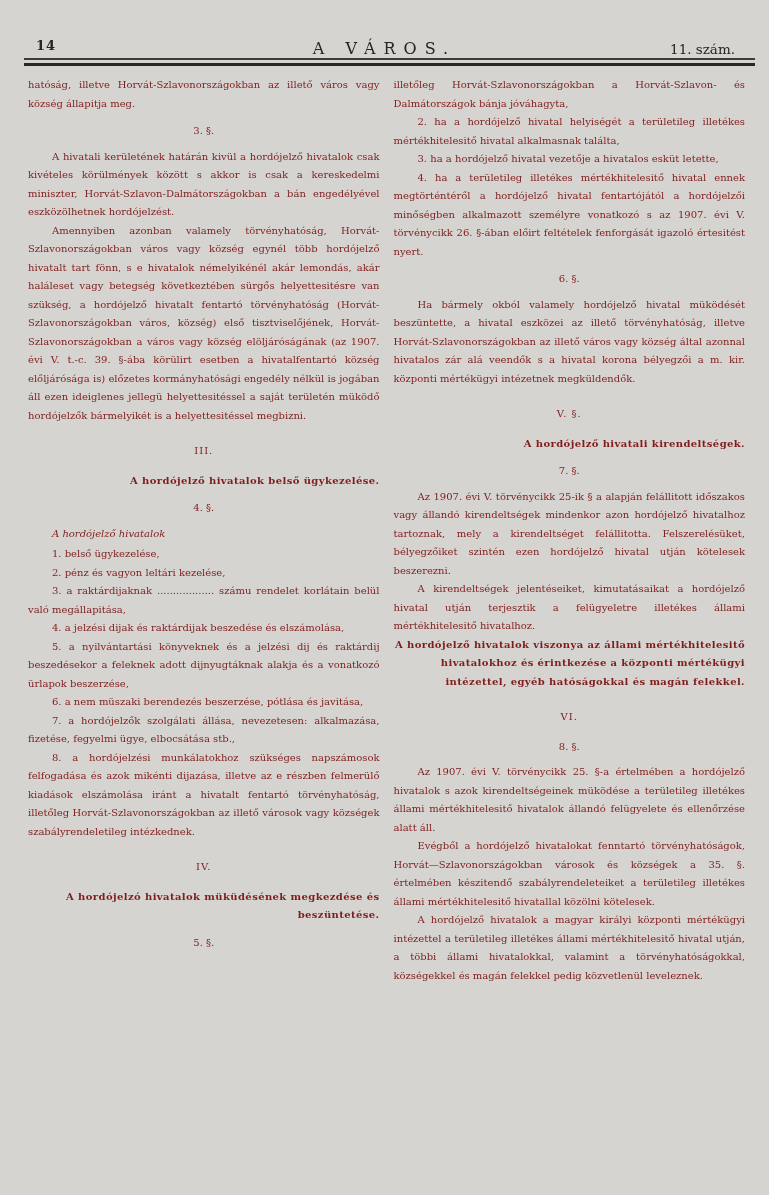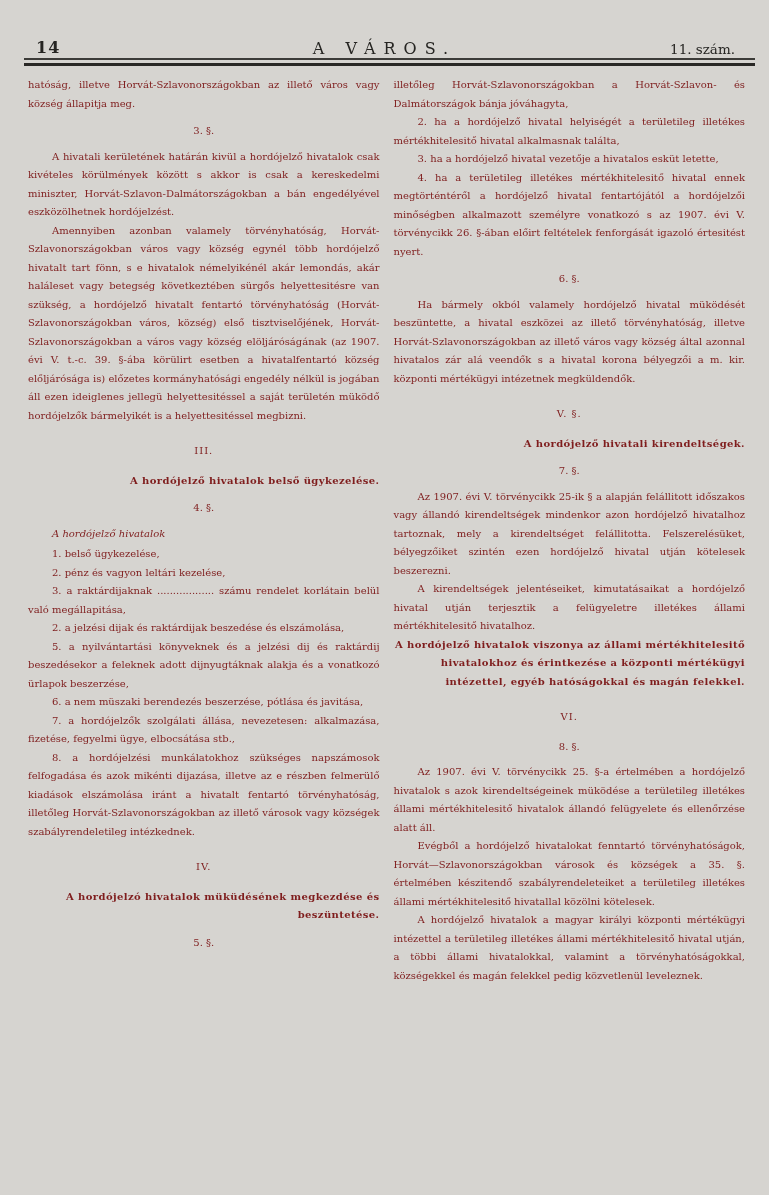--- a/index.html
+++ b/index.html
@@ -18,21 +18,21 @@
   }
   .header .rule-thin{
     position:absolute;left:24px;right:14px;bottom:6px;height:2px;
     background:#3c3b38;
   }
   .header .rule-thick{
     position:absolute;left:24px;right:14px;bottom:0;height:3px;
     background:#292825;
   }
   .header .pageno{
-    position:absolute;left:36px;top:-2px;font-size:16px;font-weight:bold;
+    position:absolute;left:36px;top:-2px;font-size:13px;font-weight:bold;
     letter-spacing:1px;z-index:2;
   }
   .header .title{
     position:absolute;left:50%;transform:translateX(-50%);top:-1px;
     font-size:16px;font-weight:normal;letter-spacing:8px;
     padding:0 14px;z-index:2;
   }
   .header .issue{
     position:absolute;right:30px;top:1px;font-size:13.5px;z-index:2;
     padding:0 4px;
@@ -76,21 +76,21 @@
         <div class="block sec">3. §.</div>
         <div class="block p">A hivatali kerületének határán kivül a hordójelző hivatalok csak kivételes körülmények között s akkor is csak a kereskedelmi miniszter, Horvát-Szlavon-Dalmátországokban a bán engedélyével eszközölhetnek hordójelzést.</div>
         <div class="block p">Amennyiben azonban valamely törvényhatóság, Horvát-Szlavonországokban város vagy község egynél több hordójelző hivatalt tart fönn, s e hivatalok némelyikénél akár lemondás, akár haláleset vagy betegség következtében sürgős helyettesitésre van szükség, a hordójelző hivatalt fentartó törvényhatóság (Horvát-Szlavonországokban város, község) első tisztviselőjének, Horvát-Szlavonországokban a város vagy község elöljáróságának (az 1907. évi V. t.-c. 39. §-ába körülirt esetben a hivatalfentartó község előljárósága is) előzetes kormányhatósági engedély nélkül is jogában áll ezen ideiglenes jellegü helyettesitéssel a saját területén müködő hordójelzők bármelyikét is a helyettesitéssel megbizni.</div>
         <div class="block chap">III.</div>
         <div class="block head">A hordójelző hivatalok belső ügykezelése.</div>
         <div class="block sec">4. §.</div>
         <div class="block ital">A hordójelző hivatalok</div>
         <div class="block p">1. belső ügykezelése,</div>
         <div class="block p">2. pénz és vagyon leltári kezelése,</div>
         <div class="block p">3. a raktárdijaknak .................. számu rendelet korlátain belül való megállapitása,</div>
-        <div class="block p">2. a jelzési dijak és raktárdijak beszedése és elszámolása,</div>
+        <div class="block p">4. a jelzési dijak és raktárdijak beszedése és elszámolása,</div>
         <div class="block p">5. a nyilvántartási könyveknek és a jelzési dij és raktárdij beszedésekor a feleknek adott dijnyugtáknak alakja és a vonatkozó ürlapok beszerzése,</div>
         <div class="block p">6. a nem müszaki berendezés beszerzése, pótlása és javitása,</div>
         <div class="block p">7. a hordójelzők szolgálati állása, nevezetesen: alkalmazása, fizetése, fegyelmi ügye, elbocsátása stb.,</div>
         <div class="block p">8. a hordójelzési munkálatokhoz szükséges napszámosok felfogadása és azok mikénti dijazása, illetve az e részben felmerülő kiadások elszámolása iránt a hivatalt fentartó törvényhatóság, illetőleg Horvát-Szlavonországokban az illető városok vagy községek szabályrendeletileg intézkednek.</div>
         <div class="block chap">IV.</div>
         <div class="block head">A hordójelzó hivatalok müküdésének megkezdése és beszüntetése.</div>
         <div class="block sec">5. §.</div>
       </div>
     <div class="col">
         <div class="block pc">illetőleg Horvát-Szlavonországokban a Horvát-Szlavon- és Dalmátországok bánja jóváhagyta,</div>

